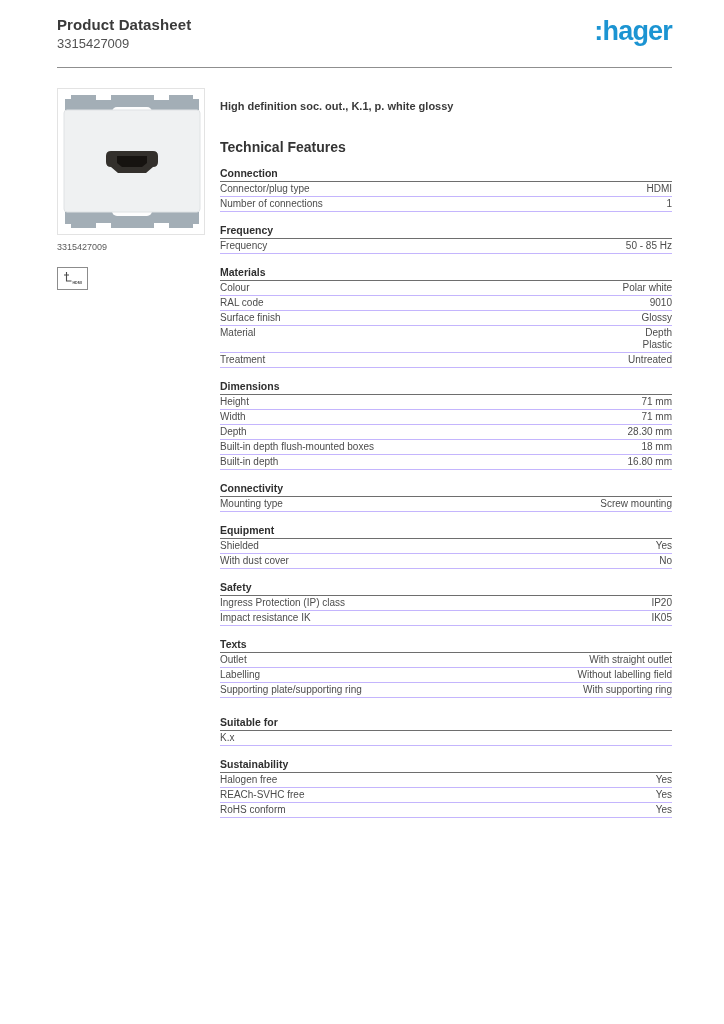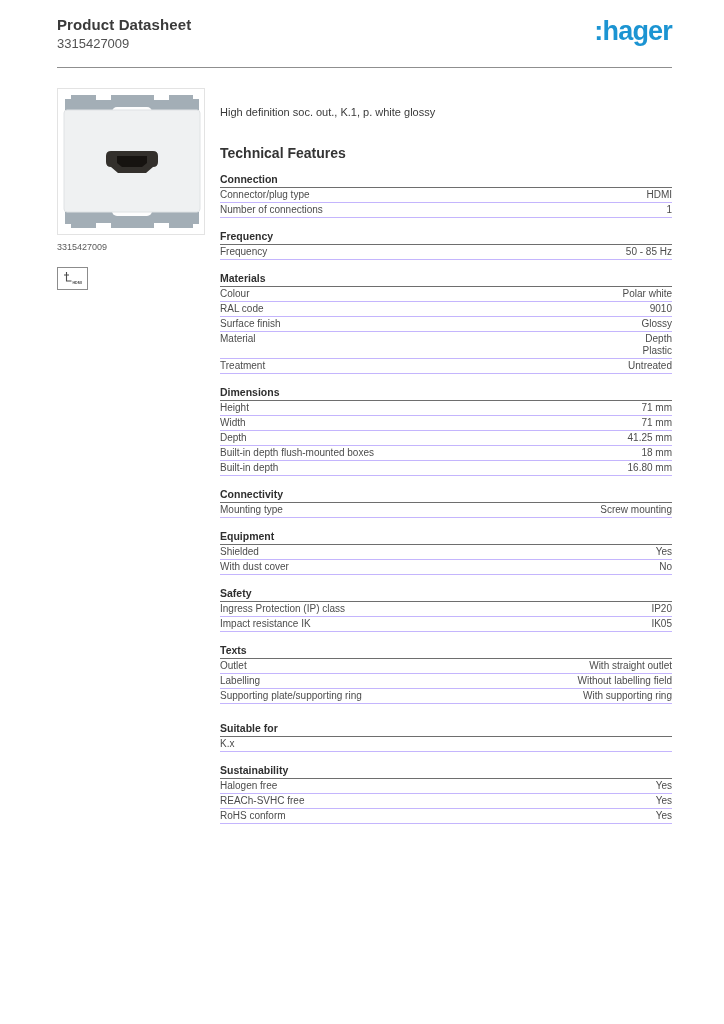--- a/index.html
+++ b/index.html
@@ -18,21 +18,21 @@
   .main { position:absolute; left:57px; right:52px; top:88px; display:flex; gap:13px; }
   .left-col { flex:0 0 150px; width:150px; }
   .right-col { flex:1; min-width:0; }
 
   
   .product-image { width:148px; height:147px; border:1px solid #e3e3e3; background:#ffffff; }
   .image-caption { margin-top:7px; font-size:9px; color:#5a5a5a; }
   .icon-box { margin-top:15px; width:31px; height:23px; border:1px solid #8c8c8c; background:#fff; display:flex; align-items:center; justify-content:center; }
 
   
-  .product-title { font-size:11px; font-weight:normal; color:#3a3a3a; margin-top:18px; }
+  .product-title { font-size:11px; font-weight:bold; color:#3a3a3a; margin-top:12px; }
   .features-heading { font-size:14px; font-weight:bold; color:#343434; margin-top:27px; }
   .section { margin-top:12px; }
   .sec-8 { margin-top:18px; }
   .section-title { font-size:10.5px; font-weight:bold; color:#2f2f2f; padding-bottom:2px; border-bottom:1px solid #6e6e6e; }
   .row { display:flex; justify-content:space-between; align-items:flex-start; gap:10px; padding:1px 0 1.5px; border-bottom:1px solid #c4b5fd; font-size:10px; color:#4c4c4c; line-height:11.5px; }
   .row-label { text-align:left; }
   .row-value { text-align:right; white-space:pre-line; }
 
   
   .footer { position:absolute; left:57px; right:52px; top:989px; border-top:1px solid #9a9a9a; padding-top:8px; display:grid; grid-template-columns:1fr auto 1fr; align-items:baseline; }
@@ -139,21 +139,21 @@
             <div class="row">
               <span class="row-label">Height</span>
               <span class="row-value">71 mm</span>
             </div>
             <div class="row">
               <span class="row-label">Width</span>
               <span class="row-value">71 mm</span>
             </div>
             <div class="row">
               <span class="row-label">Depth</span>
-              <span class="row-value">41.25 mm</span>
+              <span class="row-value">28.30 mm</span>
             </div>
             <div class="row">
               <span class="row-label">Built-in depth flush-mounted boxes</span>
               <span class="row-value">18 mm</span>
             </div>
             <div class="row">
               <span class="row-label">Built-in depth</span>
               <span class="row-value">16.80 mm</span>
             </div>
           </section>

